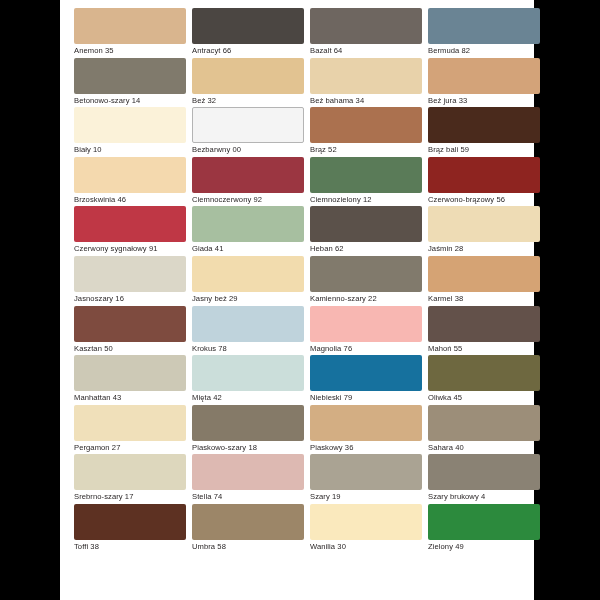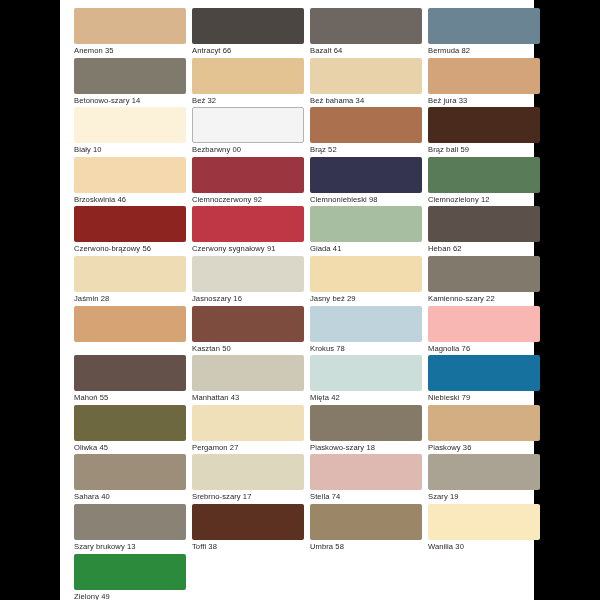--- a/index.html
+++ b/index.html
@@ -120,24 +120,20 @@
         </div>
         <div class="swatch-cell">
           <div class="chip" style="background-color: rgb(244, 217, 174);"></div>
           <div class="chip-label">Brzoskwinia 46</div>
         </div>
         <div class="swatch-cell">
           <div class="chip" style="background-color: rgb(155, 54, 65);"></div>
           <div class="chip-label">Ciemnoczerwony 92</div>
         </div>
         <div class="swatch-cell">
-          <div class="chip" style="background-color: rgb(52, 52, 81);"></div>
-          <div class="chip-label">Ciemnoniebieski 98</div>
-        </div>
-        <div class="swatch-cell">
           <div class="chip" style="background-color: rgb(90, 123, 88);"></div>
           <div class="chip-label">Ciemnozielony 12</div>
         </div>
         <div class="swatch-cell">
           <div class="chip" style="background-color: rgb(142, 36, 32);"></div>
           <div class="chip-label">Czerwono-brązowy 56</div>
         </div>
         <div class="swatch-cell">
           <div class="chip" style="background-color: rgb(191, 55, 69);"></div>
           <div class="chip-label">Czerwony sygnałowy 91</div>
@@ -161,20 +157,21 @@
         <div class="swatch-cell">
           <div class="chip" style="background-color: rgb(242, 220, 174);"></div>
           <div class="chip-label">Jasny beż 29</div>
         </div>
         <div class="swatch-cell">
           <div class="chip" style="background-color: rgb(129, 122, 108);"></div>
           <div class="chip-label">Kamienno-szary 22</div>
         </div>
         <div class="swatch-cell">
           <div class="chip" style="background-color: rgb(213, 163, 116);"></div>
+          <div class="chip-label">Karmel 38</div>
         </div>
         <div class="swatch-cell">
           <div class="chip" style="background-color: rgb(126, 75, 63);"></div>
           <div class="chip-label">Kasztan 50</div>
         </div>
         <div class="swatch-cell">
           <div class="chip" style="background-color: rgb(191, 211, 220);"></div>
           <div class="chip-label">Krokus 78</div>
         </div>
         <div class="swatch-cell">
@@ -224,21 +221,21 @@
         <div class="swatch-cell">
           <div class="chip" style="background-color: rgb(221, 185, 178);"></div>
           <div class="chip-label">Stella 74</div>
         </div>
         <div class="swatch-cell">
           <div class="chip" style="background-color: rgb(170, 163, 147);"></div>
           <div class="chip-label">Szary 19</div>
         </div>
         <div class="swatch-cell">
           <div class="chip" style="background-color: rgb(138, 130, 116);"></div>
-          <div class="chip-label">Szary brukowy 13</div>
+          <div class="chip-label">Szary brukowy 4</div>
         </div>
         <div class="swatch-cell">
           <div class="chip" style="background-color: rgb(93, 49, 34);"></div>
           <div class="chip-label">Toffi 38</div>
         </div>
         <div class="swatch-cell">
           <div class="chip" style="background-color: rgb(156, 134, 104);"></div>
           <div class="chip-label">Umbra 58</div>
         </div>
         <div class="swatch-cell">

